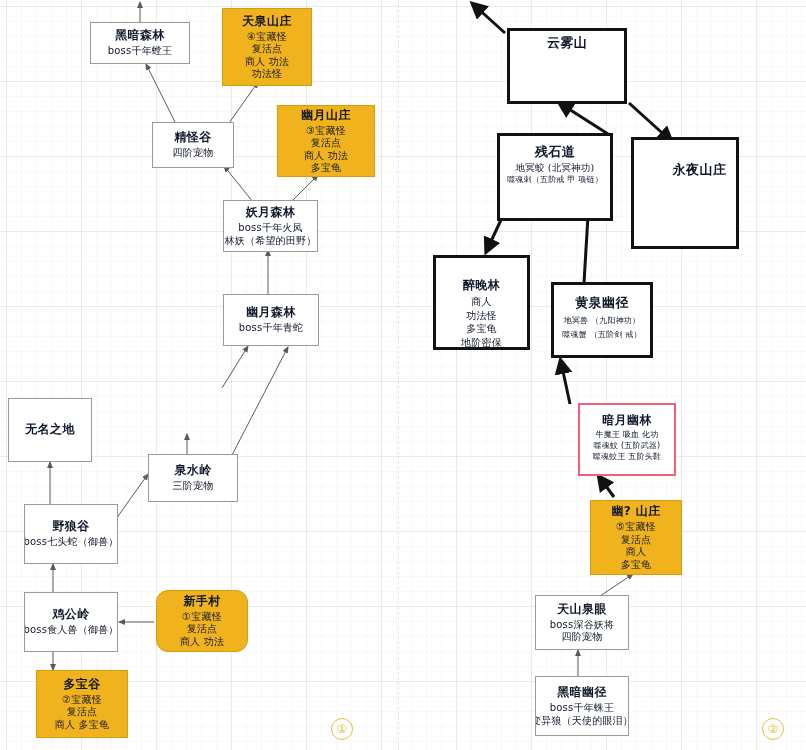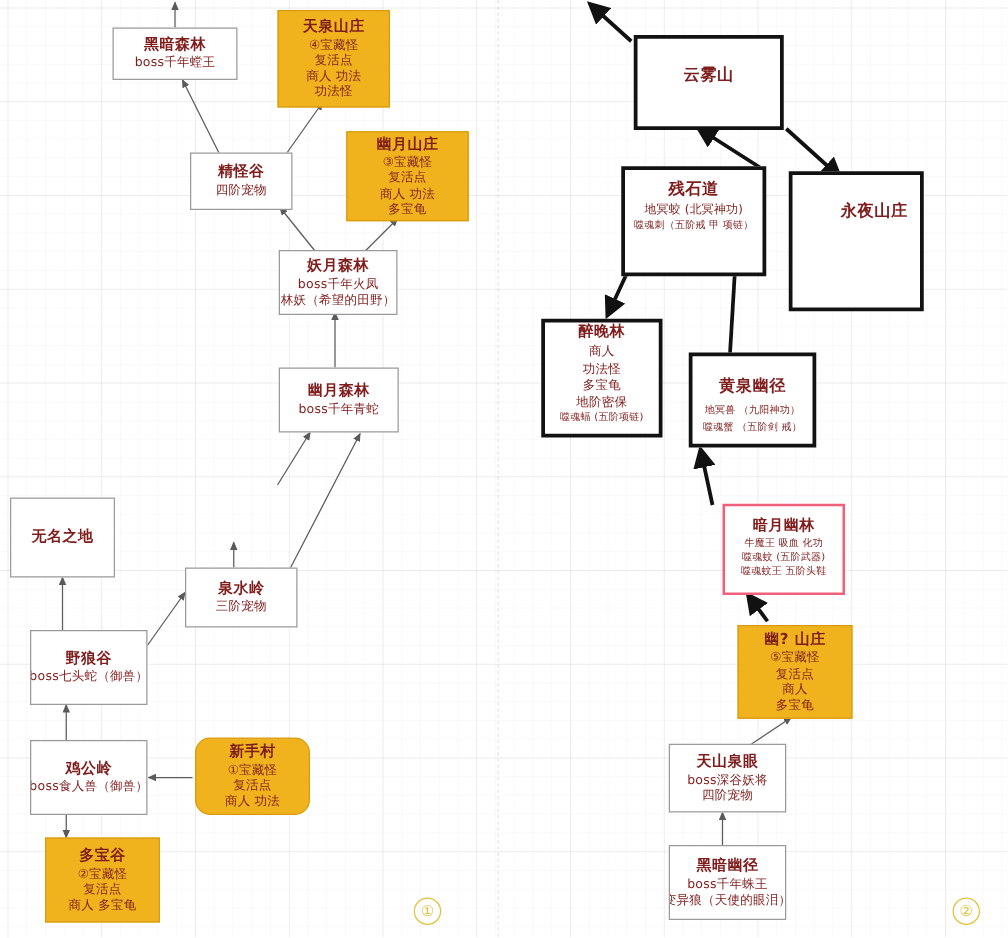--- a/index.html
+++ b/index.html
@@ -25,21 +25,21 @@
       15px 15px;
     background-position: 6px 6px, 6px 6px, 6px 6px, 6px 6px;
   }
   #wires{position:absolute;left:0;top:0;width:806px;height:750px;pointer-events:none;}
   .node{
     position:absolute;
     box-sizing:border-box;
     display:flex;flex-direction:column;
     align-items:center;justify-content:center;
     text-align:center;
-    color:#7f1d1d;
+    color:#0f172a;
     line-height:1.25;
     overflow:hidden;
   }
   
   .thin{
     background:#ffffff;
     border:1px solid #9a9a9a;
   }
   
   .orange{
@@ -224,44 +224,44 @@
 
   <div class="node orange" style="left:36px;top:670px;width:92px;height:68px;align-items:center;">
     <div class="title">多宝谷</div>
     <div class="sub">②宝藏怪</div>
     <div class="sub">复活点</div>
     <div class="sub">商人 多宝龟</div>
   </div>
 
   <div class="panel-num" style="left:331px;top:718px;">①</div>
 
-  <div class="node thick big" style="left:507px;top:28px;width:120px;height:76px;justify-content:flex-start;padding-top:22px;">
+  <div class="node thick big" style="left:507px;top:28px;width:120px;height:76px;justify-content:flex-start;padding-top:4px;">
     <div class="title">云雾山</div>
   </div>
 
   <div class="node thick big" style="left:631px;top:137px;width:108px;height:112px;justify-content:flex-start;padding-top:22px;padding-left:29px;">
     <div class="title">永夜山庄</div>
   </div>
 
   <div class="node thick big" style="left:497px;top:133px;width:116px;height:88px;justify-content:flex-start;padding-top:8px;">
     <div class="title">残石道</div>
     <div class="sub tight">地冥蛟 (北冥神功)</div>
     <div class="sub tight" style="font-size:8px;">噬魂刺（五阶戒 甲 项链）</div>
   </div>
 
-  <div class="node thick" style="left:433px;top:255px;width:97px;height:95px;justify-content:flex-start;padding-top:0;">
+  <div class="node thick" style="left:433px;top:255px;width:97px;height:95px;justify-content:flex-start;padding-top:20px;">
     <div class="title">醉晚林</div>
     <div class="sub tight">商人</div>
     <div class="sub tight">功法怪</div>
     <div class="sub tight">多宝龟</div>
     <div class="sub tight">地阶密保</div>
     <div class="sub tight" style="font-size:8px;">噬魂蝠 (五阶项链)</div>
   </div>
 
-  <div class="node thick big" style="left:551px;top:282px;width:102px;height:76px;justify-content:center;padding-top:10px;">
+  <div class="node thick big" style="left:551px;top:282px;width:102px;height:76px;justify-content:flex-start;padding-top:10px;">
     <div class="title">黄泉幽径</div>
     <div class="sub tight" style="font-size:8px;margin-top:3px;">地冥兽 （九阳神功）</div>
     <div class="sub tight" style="font-size:8px;margin-top:3px;">噬魂蟹 （五阶剑 戒）</div>
   </div>
 
   <div class="node pink" style="left:553px;top:403px;width:98px;height:73px;justify-content:flex-start;padding-top:8px;margin-left:25px;">
     <div class="title">暗月幽林</div>
     <div class="sub tight" style="font-size:8px;">牛魔王 吸血 化功</div>
     <div class="sub tight" style="font-size:8px;">噬魂蚊 (五阶武器)</div>
     <div class="sub tight" style="font-size:8px;">噬魂蚊王 五阶头鞋</div>

